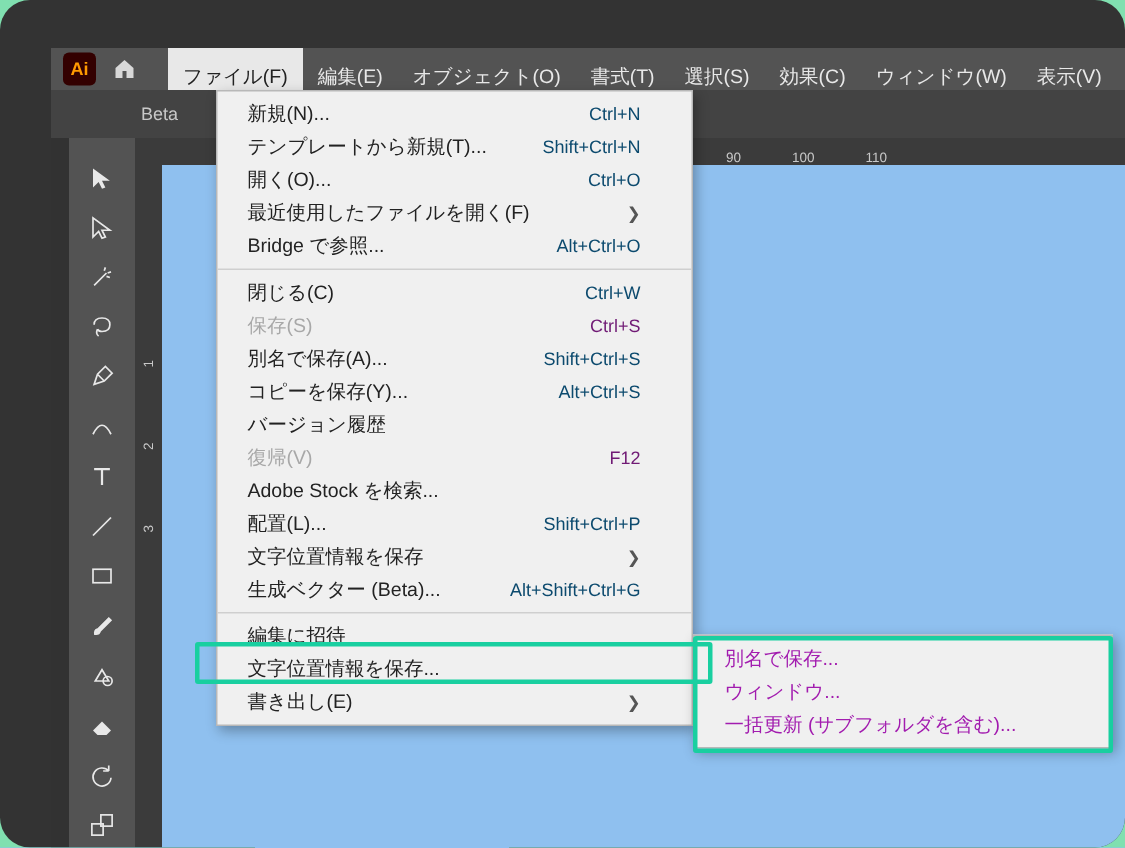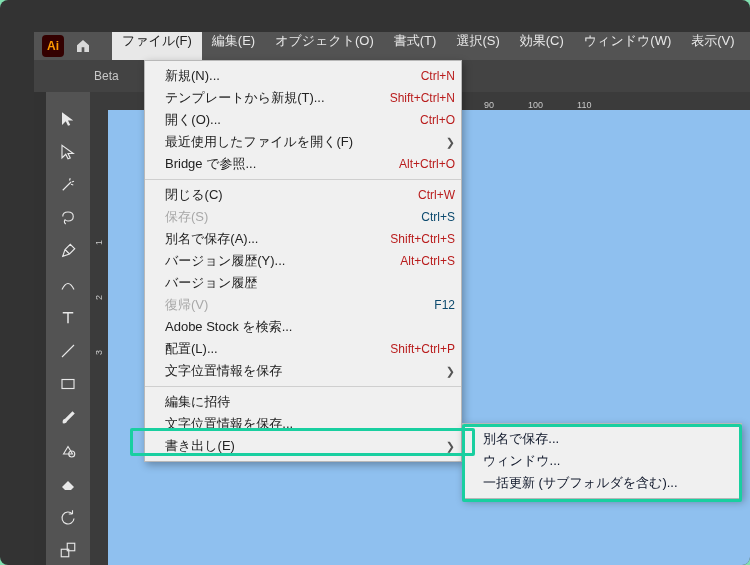--- a/index.html
+++ b/index.html
@@ -3,21 +3,21 @@
 <meta charset="utf-8">
 <style>
   * { margin: 0; padding: 0; box-sizing: border-box; font-family: "Hiragino Kaku Gothic ProN", "Meiryo", sans-serif; }
   html, body { width: 750px; height: 565px; overflow: hidden; }
   body { background: #80e0b0; position: relative; }
 
   .rounded-frame {
     position: absolute;
     top: 0; left: 0;
     width: 750px; height: 565px;
-    border-radius: 8px;
+    border-radius: 20px;
     overflow: hidden;
     background: #333;
   }
 
   
   .menubar {
     position: absolute;
     top: 32px; left: 34px; right: 0;
     height: 28px;
     background: #535353;
@@ -39,21 +39,21 @@
     font-weight: bold;
     font-size: 12px;
     margin-right: 10px;
   }
   .home-icon { width:18px; height:18px; margin-right: 20px; display:inline-flex; align-items:center; justify-content:center; }
   .home-icon svg { fill:#d8d8d8; }
   .menubar-item {
     padding: 0 10px;
     height: 28px;
     display: flex;
-    align-items: flex-start;
+    align-items: flex-end;
     cursor: default;
   }
   .menubar-item.active { background: #e8e8e8; color:#222; }
 
   
   .tabbar {
     position: absolute;
     top: 60px; left: 34px; right: 0;
     height: 32px;
     background: #434343;
@@ -174,28 +174,28 @@
     box-shadow: 2px 3px 8px rgba(0,0,0,.3);
     z-index: 10;
     font-size: 13px;
     color: #222;
     padding: 4px 0;
   }
   .menu-item {
     display:flex;
     justify-content: space-between;
     align-items:center;
-    padding: 3px 6px 3px 20px;
+    padding: 3px 34px 3px 20px;
     height: 22px;
     white-space: nowrap;
   }
   .menu-item.disabled { color: #a8a8a8; }
   .menu-item .chev { font-size:11px; color:#555; margin-left:auto; padding-left:12px;}
-  .menu-shortcut { color:#b91c1c; font-size:12px; }
-  .menu-item.disabled .menu-shortcut { color:#0c4a6e; }
+  .menu-shortcut { color:#0c4a6e; font-size:12px; }
+  .menu-item.disabled .menu-shortcut { color:#701a75; }
   .menu-sep { height:1px; background:#cfcfcf; margin:4px 0; }
 
   
   .highlight-primary {
     position:absolute;
     border:3px solid #19cfa0;
     border-radius:2px;
     pointer-events:none;
     z-index:20;
   }
@@ -206,21 +206,21 @@
     top: 423px; left: 462px;
     width: 280px;
     background:#f0f0f0;
     border:1px solid #b8b8b8;
     box-shadow: 2px 3px 8px rgba(0,0,0,.3);
     z-index:15;
     font-size:13px;
     padding:4px 0;
   }
   .submenu .menu-item { height:22px; }
-  .submenu-after { color:#0f172a; }
+  .submenu-after { color:#a21caf; }
 
 </style>
 </head>
 <body>
 
 <div class="rounded-frame">
 
   <div class="menubar">
     <div class="ai-logo">Ai</div>
     <div class="home-icon">
@@ -384,41 +384,45 @@
       </div>
       <div class="menu-item disabled">
         <span>保存(S)</span>
         <span class="menu-shortcut">Ctrl+S</span>
       </div>
       <div class="menu-item">
         <span>別名で保存(A)...</span>
         <span class="menu-shortcut">Shift+Ctrl+S</span>
       </div>
       <div class="menu-item">
-        <span>バージョン履歴(Y)...</span>
+        <span>コピーを保存(Y)...</span>
         <span class="menu-shortcut">Alt+Ctrl+S</span>
       </div>
       <div class="menu-item">
         <span>バージョン履歴</span>
       </div>
       <div class="menu-item disabled">
         <span>復帰(V)</span>
         <span class="menu-shortcut">F12</span>
       </div>
       <div class="menu-item">
         <span>Adobe Stock を検索...</span>
       </div>
       <div class="menu-item">
         <span>配置(L)...</span>
         <span class="menu-shortcut">Shift+Ctrl+P</span>
       </div>
       <div class="menu-item">
         <span>文字位置情報を保存</span>
         <span class="chev">❯</span>
       </div>
+      <div class="menu-item">
+        <span>生成ベクター (Beta)...</span>
+        <span class="menu-shortcut">Alt+Shift+Ctrl+G</span>
+      </div>
       <div class="menu-sep"></div>
       <div class="menu-item">
         <span>編集に招待</span>
       </div>
       <div class="menu-item">
         <span>文字位置情報を保存...</span>
       </div>
       <div class="menu-item">
         <span>書き出し(E)</span>
         <span class="chev">❯</span>

